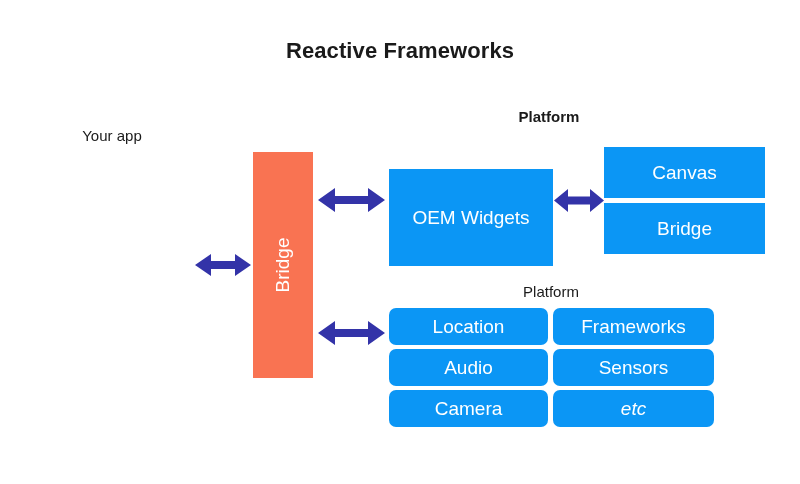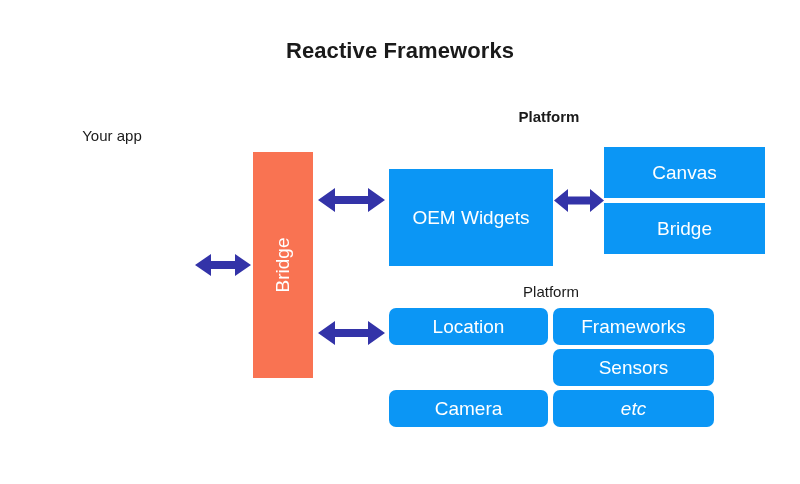--- a/index.html
+++ b/index.html
@@ -144,20 +144,23 @@
 
   <div class="caption" style="left:471px; top:283px; width:160px;">Platform</div>
 
   <div class="svc-cell" style="left:389px; top:308px; width:159px; height:37px;">
     <span>Location</span>
   </div>
   <div class="svc-cell" style="left:553px; top:308px; width:161px; height:37px;">
     <span>Frameworks</span>
   </div>
 
+  <div class="svc-cell" style="left:389px; top:349px; width:159px; height:37px;">
+    <span>Audio</span>
+  </div>
   <div class="svc-cell" style="left:553px; top:349px; width:161px; height:37px;">
     <span>Sensors</span>
   </div>
 
   <div class="svc-cell" style="left:389px; top:390px; width:159px; height:37px;">
     <span>Camera</span>
   </div>
   <div class="svc-cell" style="left:553px; top:390px; width:161px; height:37px;font-style:italic;">
     <span>etc</span>
   </div>

